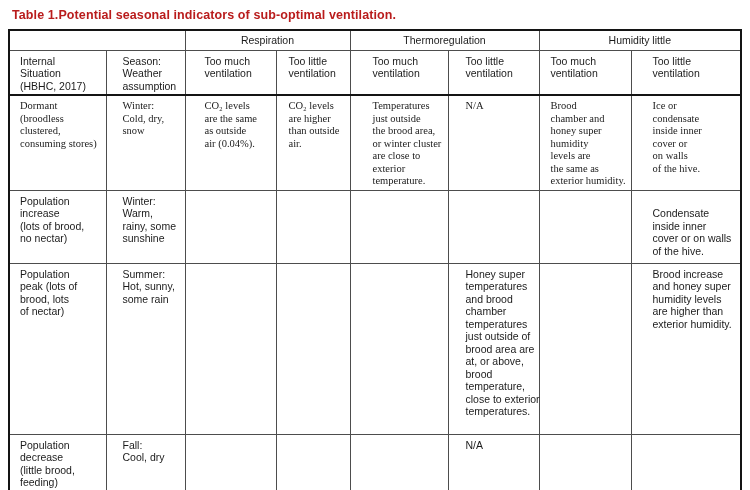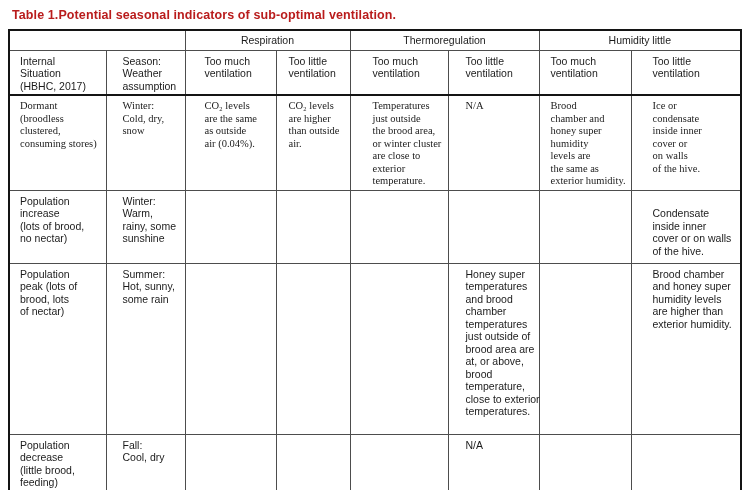--- a/index.html
+++ b/index.html
@@ -194,21 +194,21 @@
 chamber
 temperatures
 just outside of
 brood area are
 at, or above,
 brood
 temperature,
 close to exterior
 temperatures.</td>
           <td></td>
-          <td>Brood chamber
+          <td>Brood increase
 and honey super
 humidity levels
 are higher than
 exterior humidity.</td>
         </tr>
         <tr>
           <td>Population
 decrease
 (little brood,
 feeding)</td>

